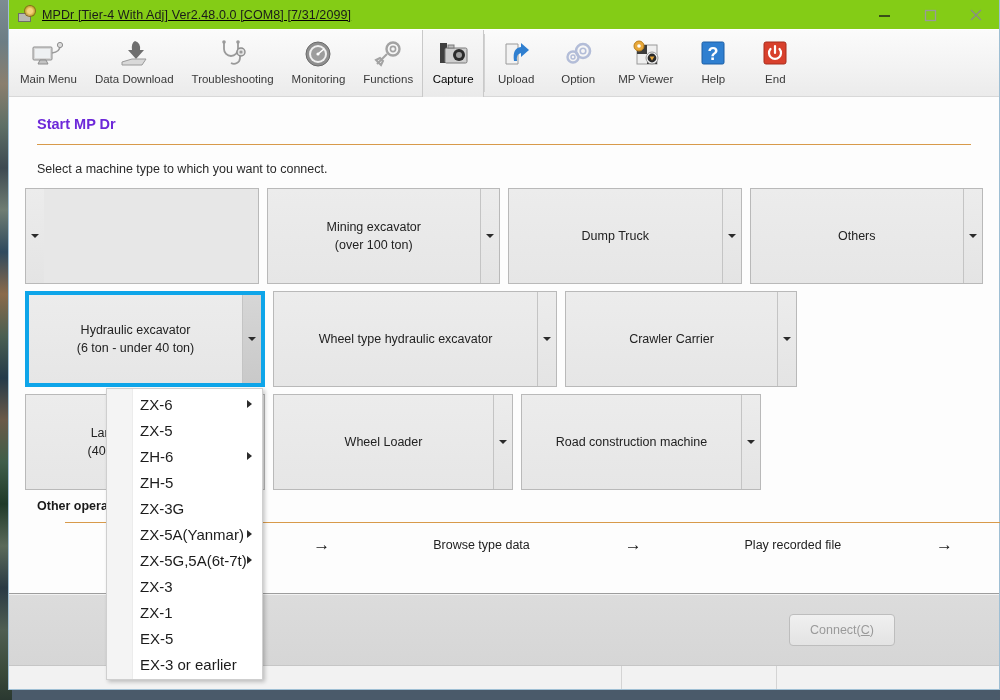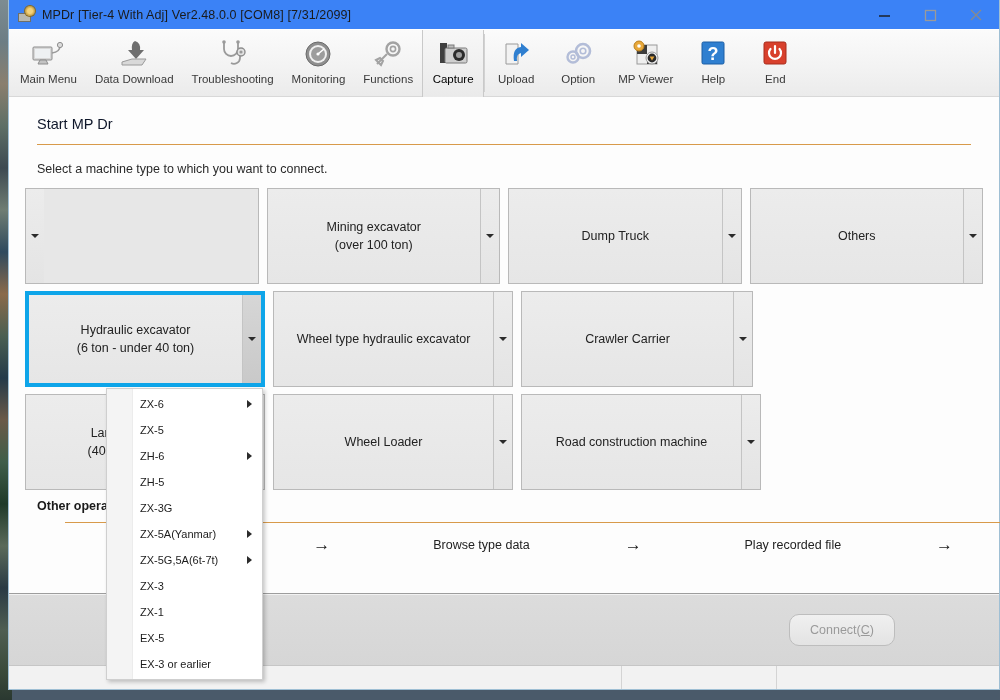--- a/index.html
+++ b/index.html
@@ -30,24 +30,25 @@
     position: absolute; left: 8px; top: 0; width: 992px; height: 690px;
     background: #ffffff;
     border: 1px solid #9fbfd4;
     border-top: none;
     display: flex; flex-direction: column;
   }
 
   
   #titlebar {
     height: 30px; flex: none;
-    background: #3b82f6;
+    background: #84cc16;
     display: flex; align-items: center;
     border-bottom: 1px solid #ffffff;
     position: relative;
+    text-decoration: underline;
   }
   #app-icon {
     width: 18px; height: 18px; margin-left: 8px; margin-right: 7px;
     flex: none; position: relative;
   }
   #app-icon .mon {
     position: absolute; left: 1px; bottom: 2px; width: 13px; height: 9px;
     background: #b8b8b0; border: 1px solid #6f6f68;
   }
   #app-icon .gear {
@@ -94,21 +95,21 @@
   .tb-sep {
     width: 1px; height: 58px; background: #d2d2d2; margin-top: 4px; align-self: flex-start;
   }
 
   
   #content {
     flex: 1 1 auto; background: #fdfdfd; position: relative;
     padding: 0 14px;
   }
   #page-title {
-    font-size: 14.5px; font-weight: normal; color: #0f172a;
+    font-size: 14.5px; font-weight: bold; color: #6d28d9;
     margin: 19px 0 0 14px;
   }
   #title-rule {
     height: 1px; background: #d89a4a; margin: 12px 14px 0 14px;
   }
   #instruction {
     font-size: 12.5px; color: #2a2a2a; margin: 17px 0 0 14px;
   }
 
   
@@ -154,21 +155,21 @@
 
   
   #footer {
     flex: none; height: 72px; position: relative;
     background: linear-gradient(180deg,#dcdcdc 0%,#d6d6d6 100%);
     border-top: 1px solid #9d9d9d;
     box-shadow: inset 0 1px 0 #f2f2f2;
   }
   #connect-btn {
     position: absolute; right: 104px; top: 20px;
-    width: 106px; height: 32px; border-radius: 10px;
+    width: 106px; height: 32px; border-radius: 4px;
     border: 1px solid #bdbdbd;
     background: linear-gradient(180deg,#f0f0f0 0%,#e3e3e3 100%);
     display: flex; align-items: center; justify-content: center;
     font-size: 12.5px; color: #9a9a9a;
   }
   #connect-btn u { text-decoration: underline; }
 
   
   #statusbar {
     flex: none; height: 24px; display: flex;
@@ -187,21 +188,21 @@
     padding: 2px 0;
     z-index: 50;
   }
   #dropdown::before {
     content: ""; position: absolute; left: 0; top: 0; bottom: 0;
     width: 25px; background: #f4f4f4; border-right: 1px solid #ececec;
   }
   .menu-item {
     position: relative; height: 26px; display: flex; align-items: center;
     padding-left: 33px; padding-right: 14px;
-    font-size: 11px; color: #1c1c1c; white-space: nowrap;
+    font-size: 15px; color: #1c1c1c; white-space: nowrap;
   }
   .menu-item .sub {
     position: absolute; right: 10px; top: 50%; transform: translateY(-50%);
     width: 0; height: 0; border-top: 4px solid transparent;
     border-bottom: 4px solid transparent; border-left: 5px solid #2b2b2b;
   }
 </style>
 </head>
 <body>
 
@@ -416,21 +417,21 @@
 
       <div class="tile-row">
         <div class="tile active" style="width:240px">
           <div class="tile-main">
             <div><span>Hydraulic excavator</span><br><span>(6 ton - under 40 ton)</span></div>
           </div>
           <div class="tile-arrow">
               <span class="caret"></span>
             </div>
         </div>
-        <div class="tile" style="width:240px">
+        <div class="tile" style="width:284px">
           <div class="tile-main">
             <div><span>Wheel type hydraulic excavator</span></div>
           </div>
           <div class="tile-arrow">
               <span class="caret"></span>
             </div>
         </div>
         <div class="tile" style="width:232px">
           <div class="tile-main">
             <div><span>Crawler Carrier</span></div>

